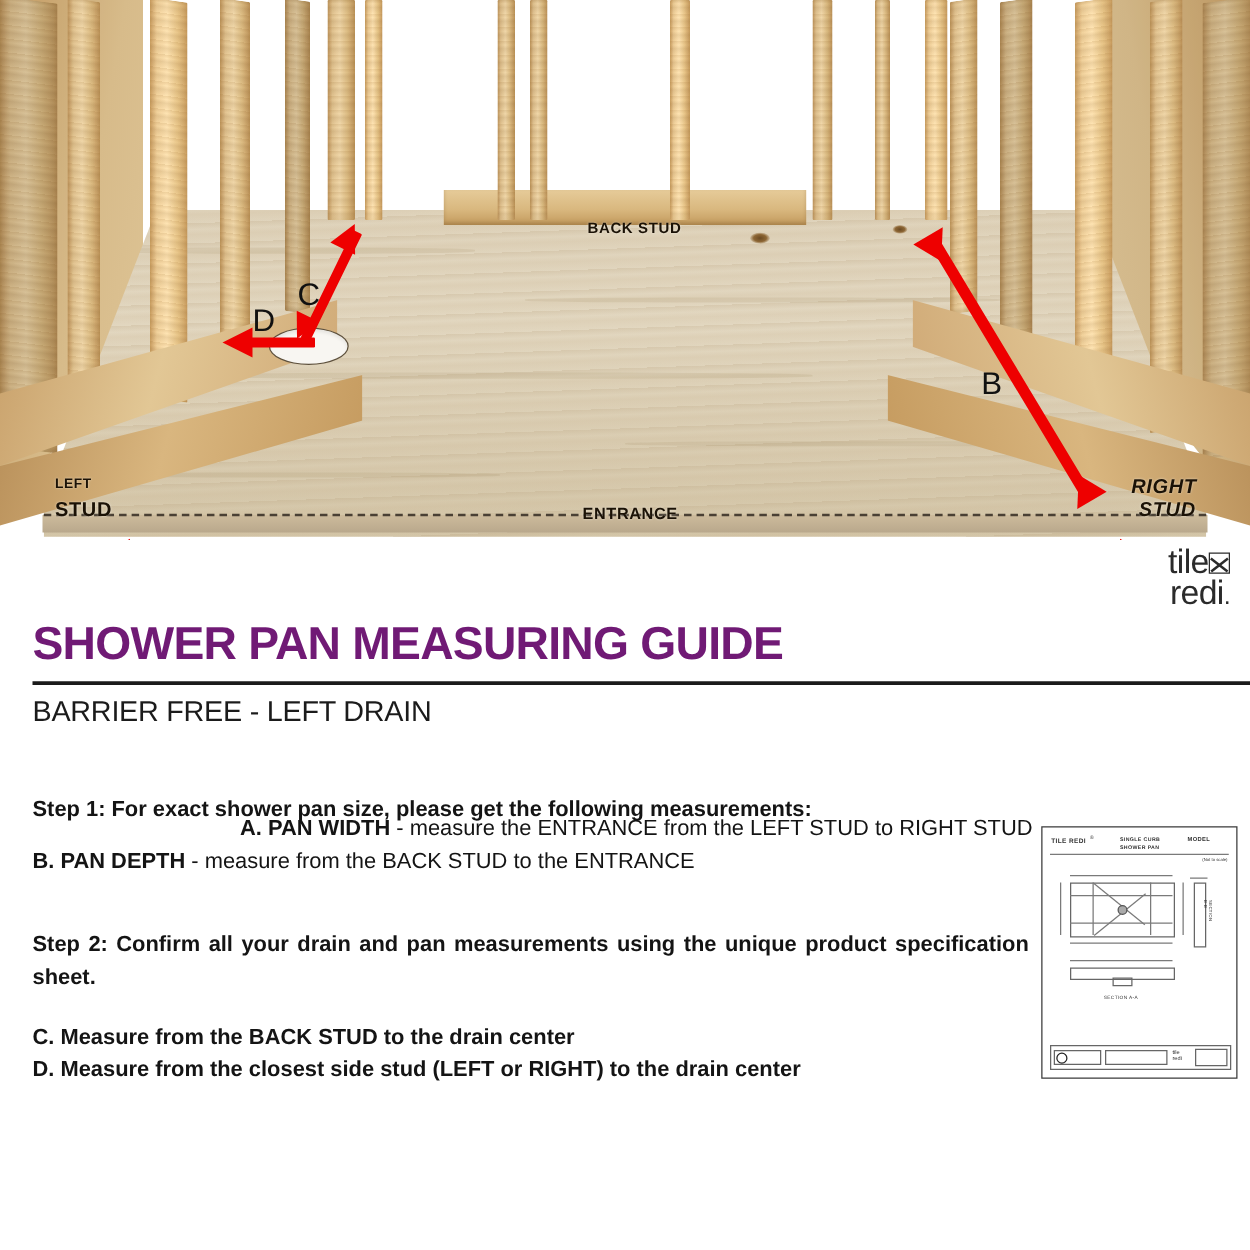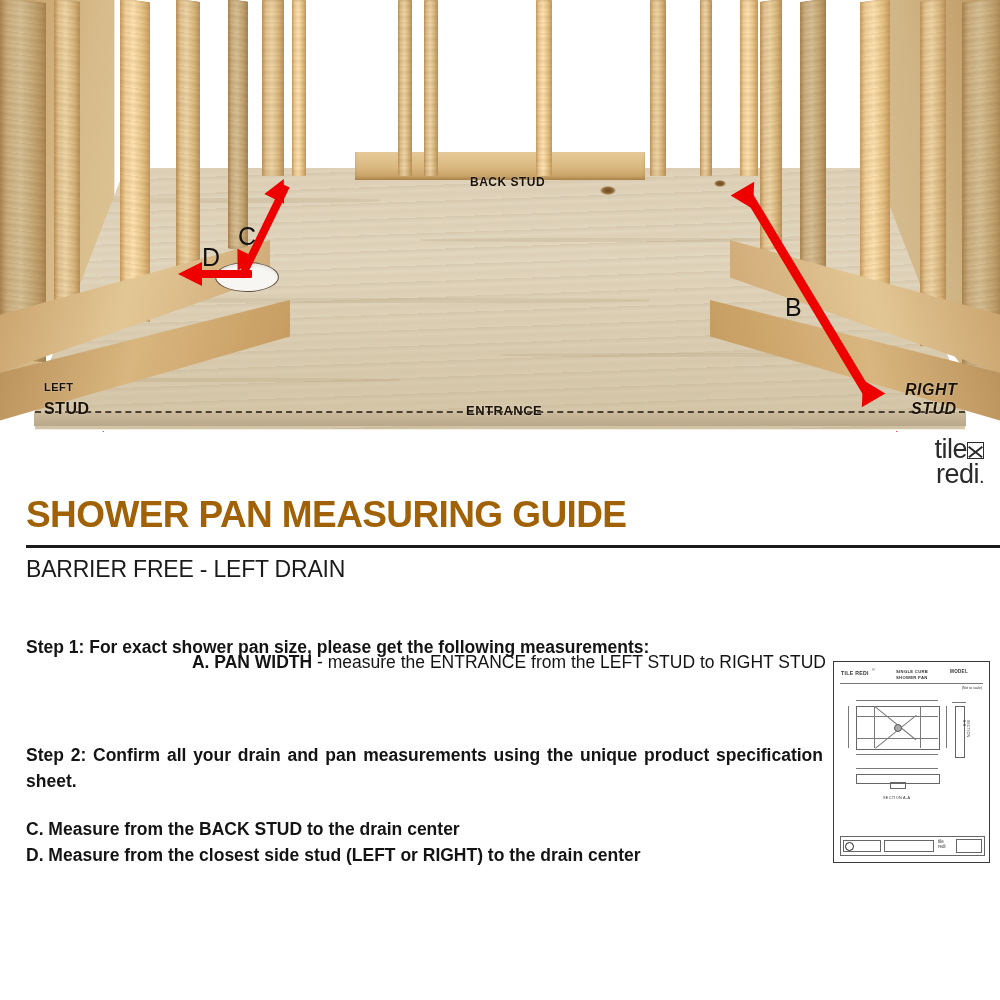--- a/index.html
+++ b/index.html
@@ -57,21 +57,21 @@
     text-shadow:0 0 2px rgba(255,255,255,.55);}
 
   
   .arrowline{position:absolute;background:#ee0000;transform-origin:0 50%;border-radius:1px;}
   .arrowhead{position:absolute;width:0;height:0;}
   .dimletter{position:absolute;font-size:25px;color:#111;font-family:"Liberation Sans",sans-serif;}
 
   
   #content{position:absolute;left:0;top:432px;width:1000px;height:568px;}
   #title{position:absolute;left:26px;top:62px;font-size:37px;font-weight:700;
-         letter-spacing:-.6px;color:#a16207;font-family:"Liberation Sans",sans-serif;}
+         letter-spacing:-.6px;color:#701a75;font-family:"Liberation Sans",sans-serif;}
   #titlerule{position:absolute;left:26px;top:113px;width:1030px;max-width:1032px;height:3px;background:#1b1b1b;}
   #subtitle{position:absolute;left:26px;top:124px;font-size:23px;font-weight:400;
             letter-spacing:-.2px;color:#1b1b1b;}
 
   .para{position:absolute;left:26px;font-size:17.5px;font-weight:700;color:#141414;line-height:26px;}
   .para b{font-weight:700;}
   #step1{top:170px;width:800px;margin-top:32px;}
   #itemA{top:217px;width:800px;text-align:right;}
   #itemB{top:243px;width:800px;}
   #step2{top:310px;width:797px;text-align:justify;}
@@ -200,20 +200,25 @@
     <div id="subtitle">BARRIER FREE - LEFT DRAIN</div>
 
     <div class="para" id="step1">Step 1: For exact shower pan size, please get the following measurements:</div>
 
     <div class="para" id="itemA">
       <span>A.</span>
       <b>PAN WIDTH</b>
       <span style="font-weight:400;">- measure the ENTRANCE from the LEFT STUD to RIGHT STUD</span>
     </div>
 
+    <div class="para" id="itemB">
+      <span>B.</span>
+      <b>PAN DEPTH</b>
+      <span style="font-weight:400;">- measure from the BACK STUD to the ENTRANCE</span>
+    </div>
 
     <div class="para" id="step2">Step 2: Confirm all your drain and pan measurements using the unique product specification sheet.</div>
     <div class="para" id="itemC">C. Measure from the BACK STUD to the drain center</div>
     <div class="para" id="itemD">D. Measure from the closest side stud (LEFT or RIGHT) to the drain center</div>
   </div>
 
   <div id="spec">
 
     <span class="spectxt" style="left:7px;top:8px;font-size:5.2px;font-weight:700;letter-spacing:.3px;">TILE REDI</span>
     <span class="spectxt" style="left:38px;top:5px;font-size:4px;">®</span>

